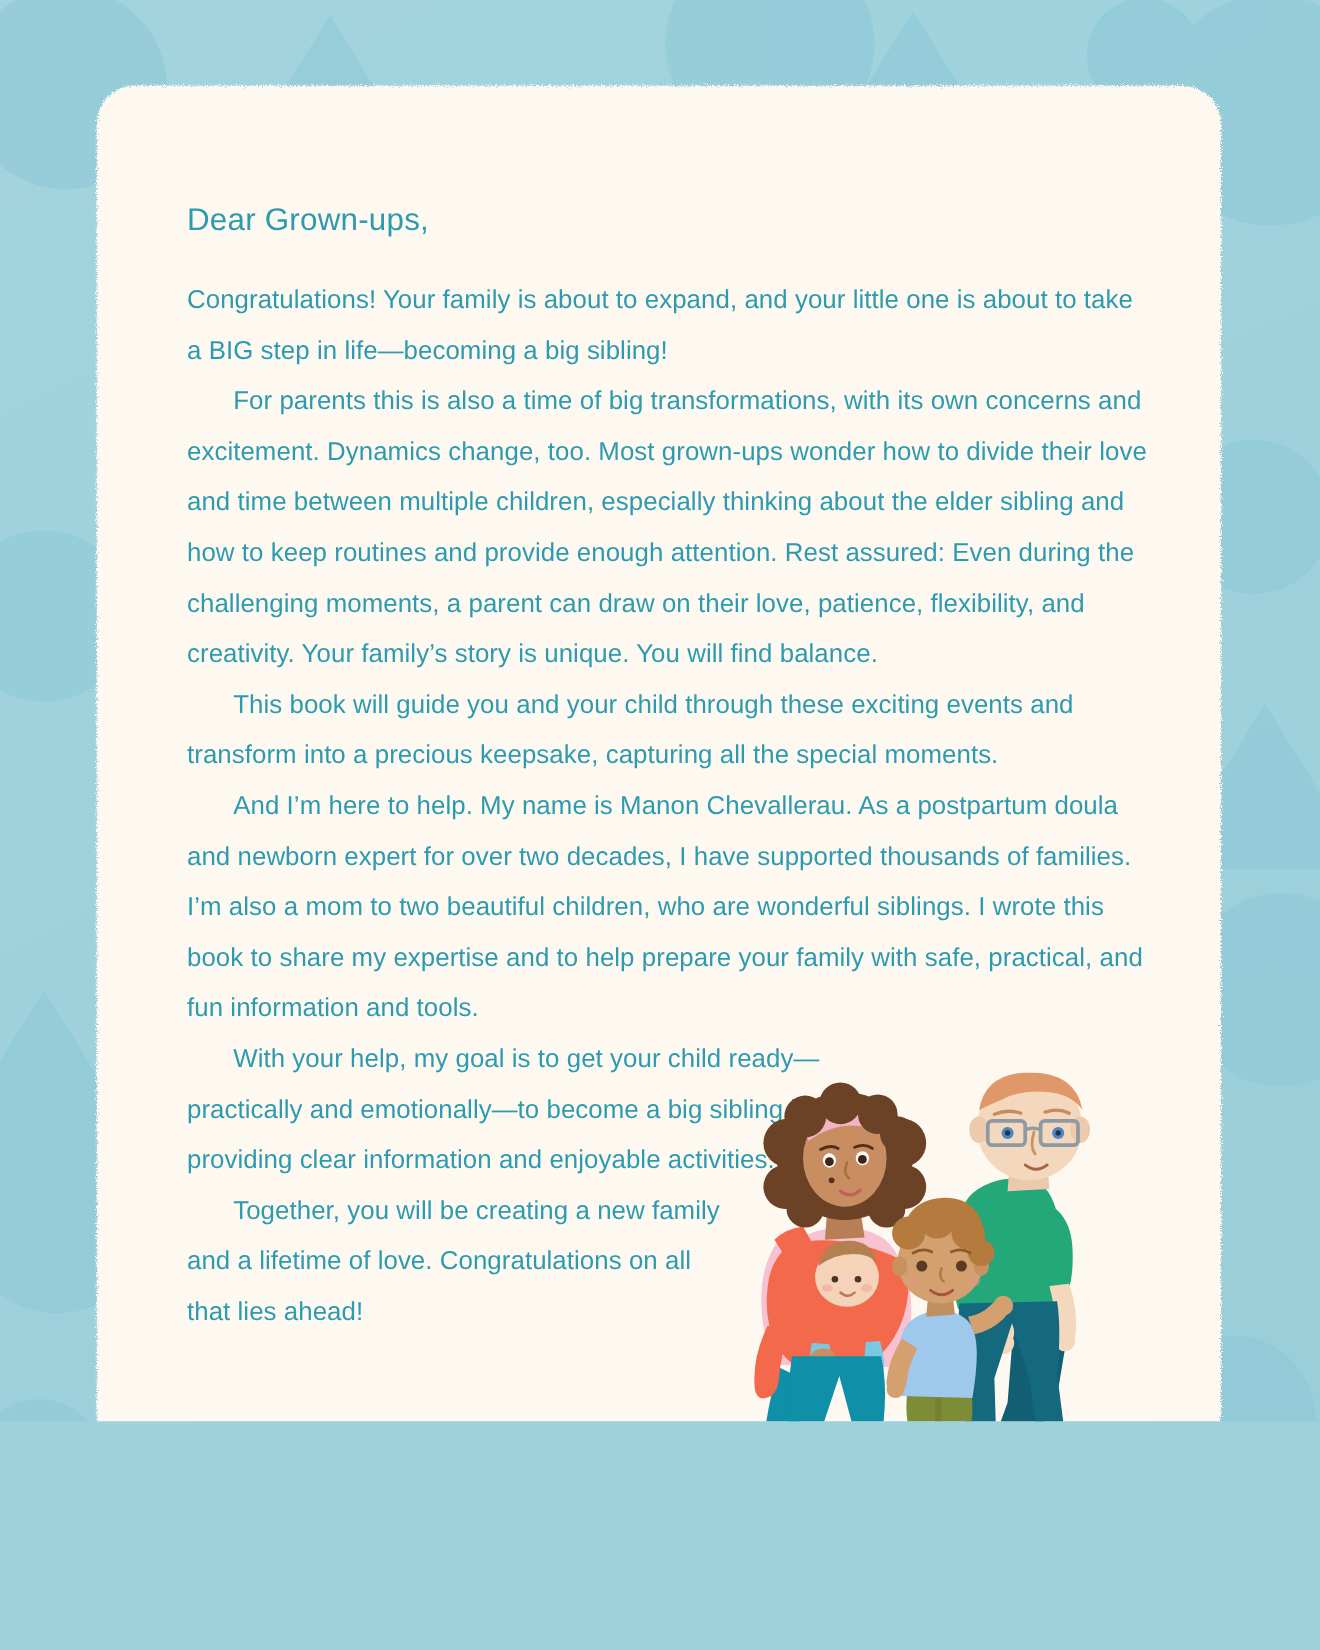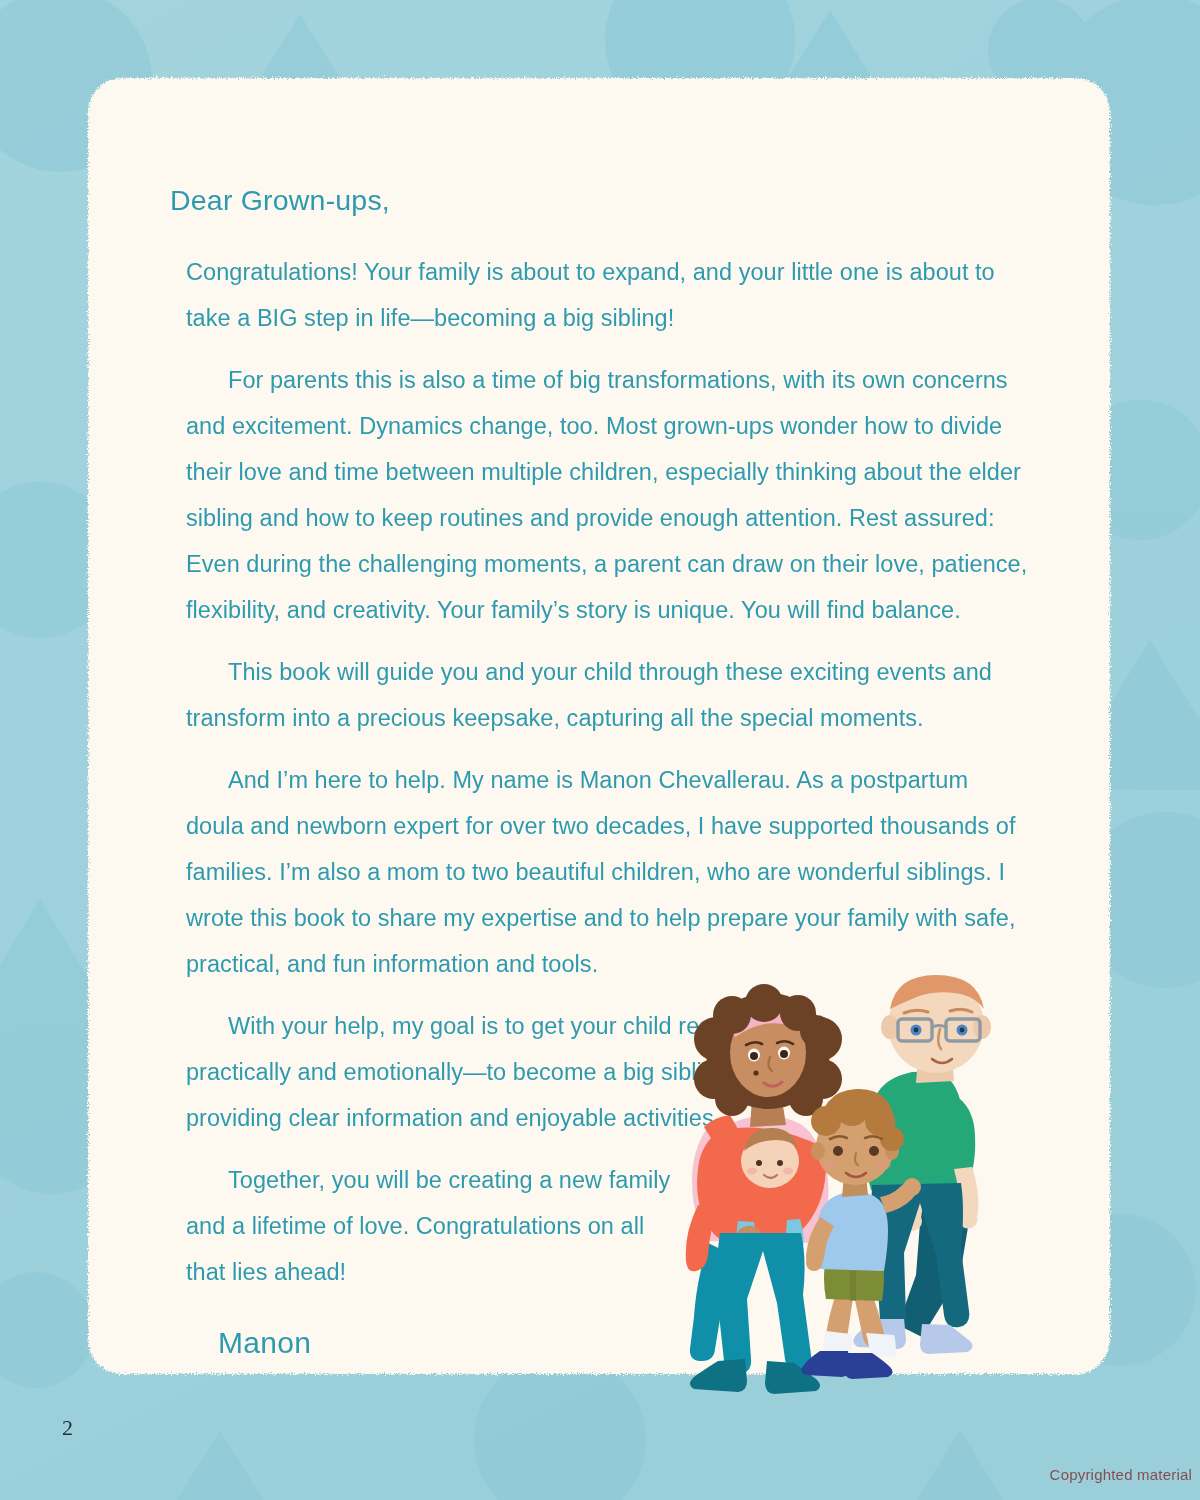--- a/index.html
+++ b/index.html
@@ -10,21 +10,21 @@
     width: 1200px;
     height: 1500px;
     overflow: hidden;
     font-family: "Liberation Sans", sans-serif;
     background: #9ed1dc;
   }
 
   #page {
     position: relative;
     width: 1200px;
-    height: 1500px;
+    height: 1292px;
     background: #9ed1dc;
     overflow: hidden;
   }
 
   
   #bg-pattern {
     position: absolute;
     inset: 0;
     width: 1200px;
     height: 1500px;
@@ -56,21 +56,21 @@
     line-height: 1.0;
     letter-spacing: 0.2px;
     margin: 0 0 34px 0;
     font-weight: 400;
   }
 
   .para {
     font-size: 23.5px;
     line-height: 46px;
     letter-spacing: 0.05px;
-    margin: 16px;
+    margin: 0;
     font-weight: 400;
   }
   .para.indent {
     text-indent: 42px;
   }
   .para.narrow {
     width: 500px;
   }
   .para.mid {
     width: 600px;
@@ -161,21 +161,20 @@
     <p class="para indent">For parents this is also a time of big transformations, with its own concerns and excitement. Dynamics change, too. Most grown-ups wonder how to divide their love and time between multiple children, especially thinking about the elder sibling and how to keep routines and provide enough attention. Rest assured: Even during the challenging moments, a parent can draw on their love, patience, flexibility, and creativity. Your family’s story is unique. You will find balance.</p>
 
     <p class="para indent">This book will guide you and your child through these exciting events and transform into a precious keepsake, capturing all the special moments.</p>
 
     <p class="para indent">And I’m here to help. My name is Manon Chevallerau. As a postpartum doula and newborn expert for over two decades, I have supported thousands of families. I’m also a mom to two beautiful children, who are wonderful siblings. I wrote this book to share my expertise and to help prepare your family with safe, practical, and fun information and tools.</p>
 
     <p class="para indent mid">With your help, my goal is to get your child ready—practically and emotionally—to become a big sibling by providing clear information and enjoyable activities.</p>
 
     <p class="para indent narrow">Together, you will be creating a new family and a lifetime of love. Congratulations on all that lies ahead!</p>
 
-    <div class="signature">Manon</div>
   </div>
 
   <svg id="family-illustration" viewBox="0 0 400 420" xmlns="http://www.w3.org/2000/svg">
 
     <g>
 
       <path d="M243 215 L262 222 L256 300 L238 350 L262 362 L300 300 L312 228 Z" fill="#125f74"></path>
 
       <path d="M243 182 q-10 30 -3 56 q3 10 12 10 q10 -1 10 -12 q-2 -24 5 -52 z" fill="#f3d8be"></path>
       <circle cx="252" cy="246" r="10" fill="#f3d8be"></circle>

